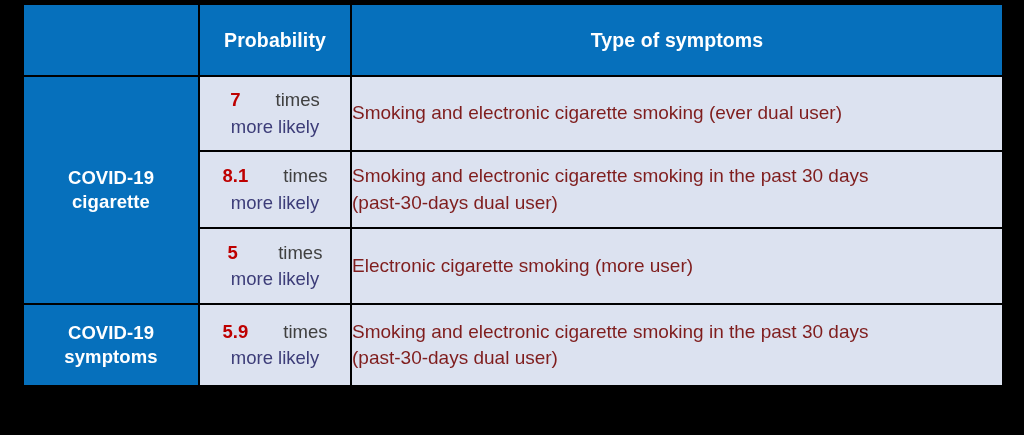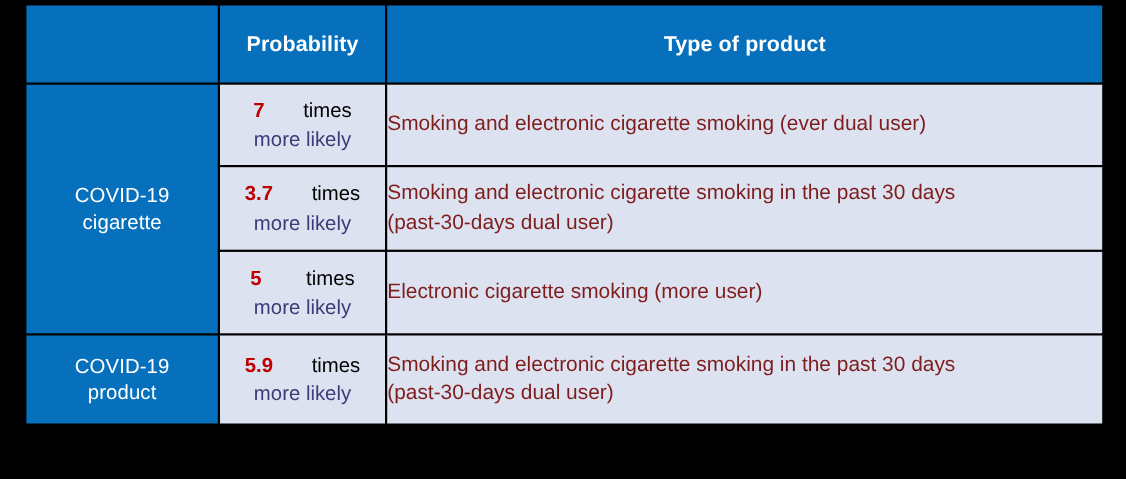--- a/index.html
+++ b/index.html
@@ -57,42 +57,42 @@
     font-size: 19.5px;
     text-align: center;
     letter-spacing: 0.1px;
   }
   .hdr.blank { }
 
   
   .cat {
     background: #0670BC;
     color: #FFFFFF;
-    font-weight: normal;
+    font-weight: bold;
     font-size: 18.5px;
     text-align: center;
     line-height: 1.32;
     letter-spacing: 0.1px;
   }
 
   
   .prob {
     background: #DCE2F0;
     color: #3C3C78;
     font-size: 18.5px;
     text-align: center;
     line-height: 1.42;
     padding: 4px 6px;
   }
   .prob .num {
     color: #BE0000;
     font-weight: bold;
   }
   .prob .unit {
-    color: #000000;
+    color: #404040;
     font-weight: normal;
     margin-left: 30px;
   }
 
   .product {
     background: #DCE2F0;
     color: #7f1d1d;
     font-size: 19px;
     text-align: left;
     line-height: 1.38;
@@ -116,42 +116,42 @@
   <table class="risk-table">
     <colgroup>
       <col class="c-category">
       <col class="c-prob">
       <col class="c-product">
     </colgroup>
     <thead>
       <tr class="r-head">
         <th class="hdr blank"></th>
         <th class="hdr">Probability</th>
-        <th class="hdr">Type of product</th>
+        <th class="hdr">Type of symptoms</th>
       </tr>
     </thead>
     <tbody>
 
       <tr class="r1">
         <td class="cat" rowspan="3">
           <span class="nowrap-line">COVID-19</span>
           <span class="nowrap-line">cigarette</span>
         </td>
         <td class="prob">
           <span class="nowrap-line"><span class="num">7</span><span class="unit"> times</span></span>
           <span class="nowrap-line">more likely</span>
         </td>
         <td class="product">
           <span>Smoking and electronic cigarette smoking (ever dual user)</span>
         </td>
       </tr>
 
       <tr class="r2">
         <td class="prob">
-          <span class="nowrap-line"><span class="num">3.7</span><span class="unit"> times</span></span>
+          <span class="nowrap-line"><span class="num">8.1</span><span class="unit"> times</span></span>
           <span class="nowrap-line">more likely</span>
         </td>
         <td class="product">
           <span class="nowrap-line">Smoking and electronic cigarette smoking in the past 30 days</span>
           <span class="nowrap-line">(past-30-days dual user)</span>
         </td>
       </tr>
 
       <tr class="r3">
         <td class="prob">
@@ -159,21 +159,21 @@
           <span class="nowrap-line">more likely</span>
         </td>
         <td class="product">
           <span>Electronic cigarette smoking (more user)</span>
         </td>
       </tr>
 
       <tr class="r4">
         <td class="cat">
           <span class="nowrap-line">COVID-19</span>
-          <span class="nowrap-line">product</span>
+          <span class="nowrap-line">symptoms</span>
         </td>
         <td class="prob">
           <span class="nowrap-line"><span class="num">5.9</span><span class="unit"> times</span></span>
           <span class="nowrap-line">more likely</span>
         </td>
         <td class="product">
           <span class="nowrap-line">Smoking and electronic cigarette smoking in the past 30 days</span>
           <span class="nowrap-line">(past-30-days dual user)</span>
         </td>
       </tr>

